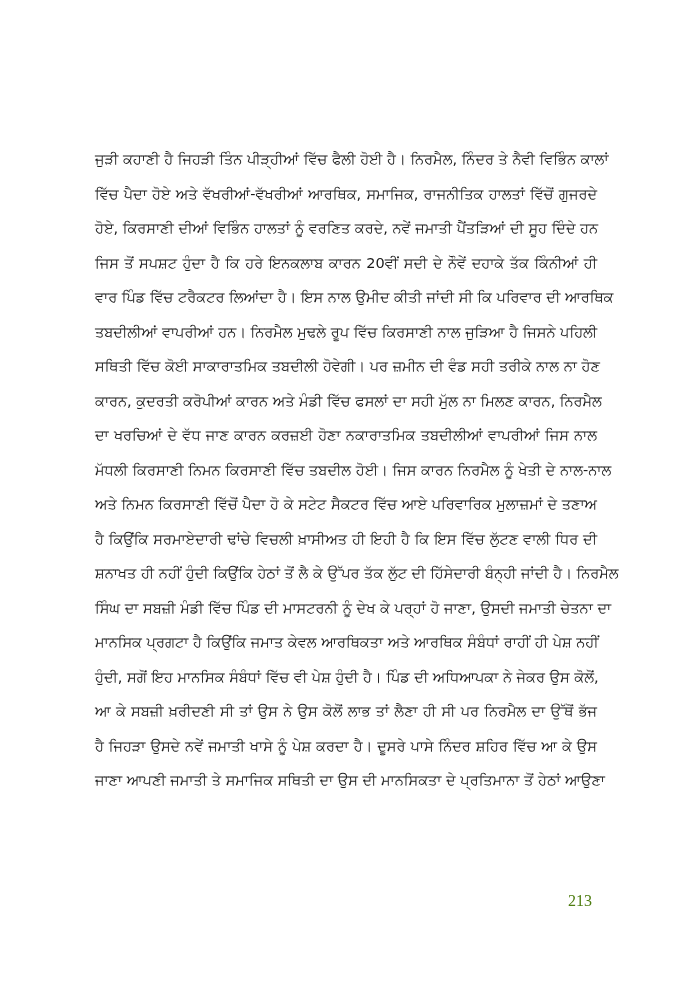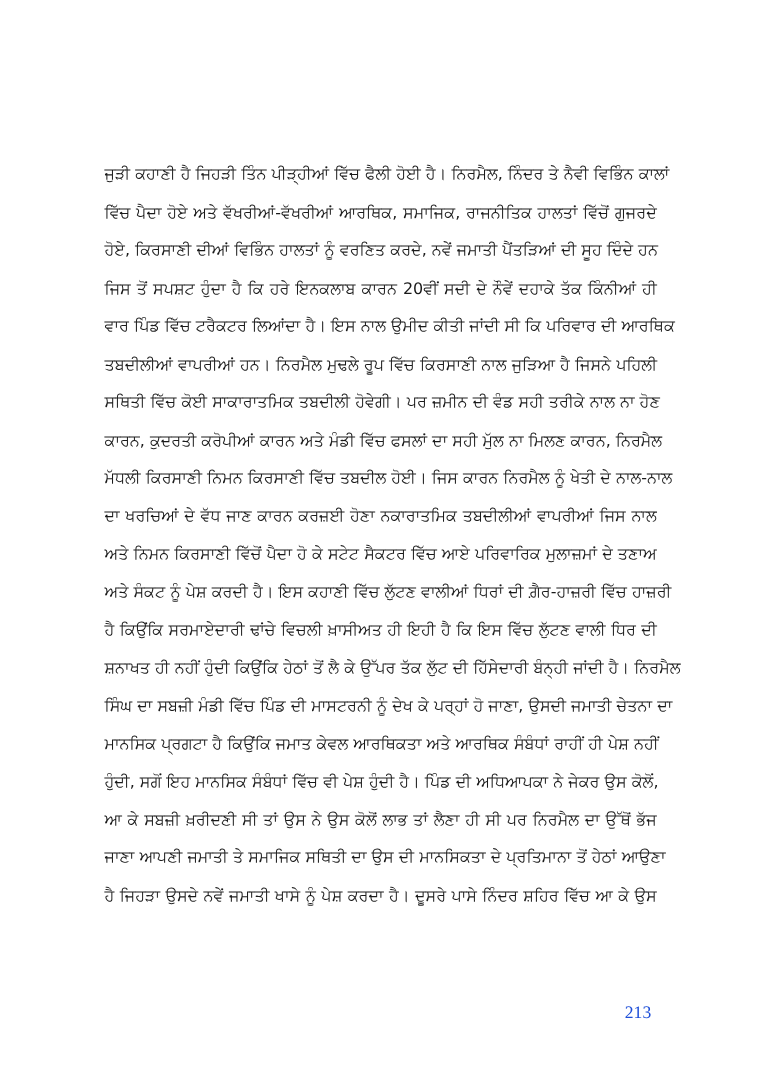--- a/index.html
+++ b/index.html
@@ -35,47 +35,46 @@
     height: 34.5px;
     line-height: 34.5px;
     white-space: nowrap;
     text-align: justify;
     text-align-last: justify;
     overflow: visible;
   }
   .page-number {
     position: absolute;
     left: 568px;
-    top: 912px;
+    top: 892px;
     font-family: "Liberation Serif", "DejaVu Serif", serif;
     font-size: 16px;
-    color: #1d4ed8;
+    color: #4d7c0f;
   }
 </style>
 </head>
 <body>
 
 <div class="page">
   <div class="body-text">
     <span class="line">ਜੁੜੀ ਕਹਾਣੀ ਹੈ ਜਿਹੜੀ ਤਿੰਨ ਪੀੜ੍ਹੀਆਂ ਵਿੱਚ ਫੈਲੀ ਹੋਈ ਹੈ। ਨਿਰਮੈਲ, ਨਿੰਦਰ ਤੇ ਨੈਵੀ ਵਿਭਿੰਨ ਕਾਲਾਂ</span>
     <span class="line">ਵਿੱਚ ਪੈਦਾ ਹੋਏ ਅਤੇ ਵੱਖਰੀਆਂ-ਵੱਖਰੀਆਂ ਆਰਥਿਕ, ਸਮਾਜਿਕ, ਰਾਜਨੀਤਿਕ ਹਾਲਤਾਂ ਵਿੱਚੋਂ ਗੁਜਰਦੇ</span>
     <span class="line">ਹੋਏ, ਕਿਰਸਾਣੀ ਦੀਆਂ ਵਿਭਿੰਨ ਹਾਲਤਾਂ ਨੂੰ ਵਰਣਿਤ ਕਰਦੇ, ਨਵੇਂ ਜਮਾਤੀ ਪੈਂਤੜਿਆਂ ਦੀ ਸੂਹ ਦਿੰਦੇ ਹਨ</span>
     <span class="line">ਜਿਸ ਤੋਂ ਸਪਸ਼ਟ ਹੁੰਦਾ ਹੈ ਕਿ ਹਰੇ ਇਨਕਲਾਬ ਕਾਰਨ 20ਵੀਂ ਸਦੀ ਦੇ ਨੌਵੇਂ ਦਹਾਕੇ ਤੱਕ ਕਿੰਨੀਆਂ ਹੀ</span>
     <span class="line">ਵਾਰ ਪਿੰਡ ਵਿੱਚ ਟਰੈਕਟਰ ਲਿਆਂਦਾ ਹੈ। ਇਸ ਨਾਲ ਉਮੀਦ ਕੀਤੀ ਜਾਂਦੀ ਸੀ ਕਿ ਪਰਿਵਾਰ ਦੀ ਆਰਥਿਕ</span>
     <span class="line">ਤਬਦੀਲੀਆਂ ਵਾਪਰੀਆਂ ਹਨ। ਨਿਰਮੈਲ ਮੁਢਲੇ ਰੂਪ ਵਿੱਚ ਕਿਰਸਾਣੀ ਨਾਲ ਜੁੜਿਆ ਹੈ ਜਿਸਨੇ ਪਹਿਲੀ</span>
     <span class="line">ਸਥਿਤੀ ਵਿੱਚ ਕੋਈ ਸਾਕਾਰਾਤਮਿਕ ਤਬਦੀਲੀ ਹੋਵੇਗੀ। ਪਰ ਜ਼ਮੀਨ ਦੀ ਵੰਡ ਸਹੀ ਤਰੀਕੇ ਨਾਲ ਨਾ ਹੋਣ</span>
     <span class="line">ਕਾਰਨ, ਕੁਦਰਤੀ ਕਰੋਪੀਆਂ ਕਾਰਨ ਅਤੇ ਮੰਡੀ ਵਿੱਚ ਫਸਲਾਂ ਦਾ ਸਹੀ ਮੁੱਲ ਨਾ ਮਿਲਣ ਕਾਰਨ, ਨਿਰਮੈਲ</span>
+    <span class="line">ਦਾ ਖਰਚਿਆਂ ਦੇ ਵੱਧ ਜਾਣ ਕਾਰਨ ਕਰਜ਼ਈ ਹੋਣਾ ਨਕਾਰਾਤਮਿਕ ਤਬਦੀਲੀਆਂ ਵਾਪਰੀਆਂ ਜਿਸ ਨਾਲ</span>
     <span class="line">ਮੱਧਲੀ ਕਿਰਸਾਣੀ ਨਿਮਨ ਕਿਰਸਾਣੀ ਵਿੱਚ ਤਬਦੀਲ ਹੋਈ। ਜਿਸ ਕਾਰਨ ਨਿਰਮੈਲ ਨੂੰ ਖੇਤੀ ਦੇ ਨਾਲ-ਨਾਲ</span>
-    <span class="line">ਦਾ ਖਰਚਿਆਂ ਦੇ ਵੱਧ ਜਾਣ ਕਾਰਨ ਕਰਜ਼ਈ ਹੋਣਾ ਨਕਾਰਾਤਮਿਕ ਤਬਦੀਲੀਆਂ ਵਾਪਰੀਆਂ ਜਿਸ ਨਾਲ</span>
     <span class="line">ਅਤੇ ਨਿਮਨ ਕਿਰਸਾਣੀ ਵਿੱਚੋਂ ਪੈਦਾ ਹੋ ਕੇ ਸਟੇਟ ਸੈਕਟਰ ਵਿੱਚ ਆਏ ਪਰਿਵਾਰਿਕ ਮੁਲਾਜ਼ਮਾਂ ਦੇ ਤਣਾਅ</span>
-    <span class="line">ਅਤੇ ਸੰਕਟ ਨੂੰ ਪੇਸ਼ ਕਰਦੀ ਹੈ। ਇਸ ਕਹਾਣੀ ਵਿੱਚ ਲੁੱਟਣ ਵਾਲੀਆਂ ਧਿਰਾਂ ਦੀ ਗ਼ੈਰ-ਹਾਜ਼ਰੀ ਵਿੱਚ ਹਾਜ਼ਰੀ</span>
     <span class="line">ਹੈ ਕਿਉਂਕਿ ਸਰਮਾਏਦਾਰੀ ਢਾਂਚੇ ਵਿਚਲੀ ਖ਼ਾਸੀਅਤ ਹੀ ਇਹੀ ਹੈ ਕਿ ਇਸ ਵਿੱਚ ਲੁੱਟਣ ਵਾਲੀ ਧਿਰ ਦੀ</span>
     <span class="line">ਸ਼ਨਾਖਤ ਹੀ ਨਹੀਂ ਹੁੰਦੀ ਕਿਉਂਕਿ ਹੇਠਾਂ ਤੋਂ ਲੈ ਕੇ ਉੱਪਰ ਤੱਕ ਲੁੱਟ ਦੀ ਹਿੱਸੇਦਾਰੀ ਬੰਨ੍ਹੀ ਜਾਂਦੀ ਹੈ। ਨਿਰਮੈਲ</span>
     <span class="line">ਸਿੰਘ ਦਾ ਸਬਜ਼ੀ ਮੰਡੀ ਵਿੱਚ ਪਿੰਡ ਦੀ ਮਾਸਟਰਨੀ ਨੂੰ ਦੇਖ ਕੇ ਪਰ੍ਹਾਂ ਹੋ ਜਾਣਾ, ਉਸਦੀ ਜਮਾਤੀ ਚੇਤਨਾ ਦਾ</span>
     <span class="line">ਮਾਨਸਿਕ ਪ੍ਰਗਟਾ ਹੈ ਕਿਉਂਕਿ ਜਮਾਤ ਕੇਵਲ ਆਰਥਿਕਤਾ ਅਤੇ ਆਰਥਿਕ ਸੰਬੰਧਾਂ ਰਾਹੀਂ ਹੀ ਪੇਸ਼ ਨਹੀਂ</span>
     <span class="line">ਹੁੰਦੀ, ਸਗੋਂ ਇਹ ਮਾਨਸਿਕ ਸੰਬੰਧਾਂ ਵਿੱਚ ਵੀ ਪੇਸ਼ ਹੁੰਦੀ ਹੈ। ਪਿੰਡ ਦੀ ਅਧਿਆਪਕਾ ਨੇ ਜੇਕਰ ਉਸ ਕੋਲੋਂ,</span>
     <span class="line">ਆ ਕੇ ਸਬਜ਼ੀ ਖ਼ਰੀਦਣੀ ਸੀ ਤਾਂ ਉਸ ਨੇ ਉਸ ਕੋਲੋਂ ਲਾਭ ਤਾਂ ਲੈਣਾ ਹੀ ਸੀ ਪਰ ਨਿਰਮੈਲ ਦਾ ਉੱਥੋਂ ਭੱਜ</span>
+    <span class="line">ਹੈ ਜਿਹੜਾ ਉਸਦੇ ਨਵੇਂ ਜਮਾਤੀ ਖਾਸੇ ਨੂੰ ਪੇਸ਼ ਕਰਦਾ ਹੈ। ਦੂਸਰੇ ਪਾਸੇ ਨਿੰਦਰ ਸ਼ਹਿਰ ਵਿੱਚ ਆ ਕੇ ਉਸ</span>
     <span class="line">ਜਾਣਾ ਆਪਣੀ ਜਮਾਤੀ ਤੇ ਸਮਾਜਿਕ ਸਥਿਤੀ ਦਾ ਉਸ ਦੀ ਮਾਨਸਿਕਤਾ ਦੇ ਪ੍ਰਤਿਮਾਨਾ ਤੋਂ ਹੇਠਾਂ ਆਉਣਾ</span>
-    <span class="line">ਹੈ ਜਿਹੜਾ ਉਸਦੇ ਨਵੇਂ ਜਮਾਤੀ ਖਾਸੇ ਨੂੰ ਪੇਸ਼ ਕਰਦਾ ਹੈ। ਦੂਸਰੇ ਪਾਸੇ ਨਿੰਦਰ ਸ਼ਹਿਰ ਵਿੱਚ ਆ ਕੇ ਉਸ</span>
   </div>
 
   <div class="page-number">213</div>
 </div>
 
 </body></html>

